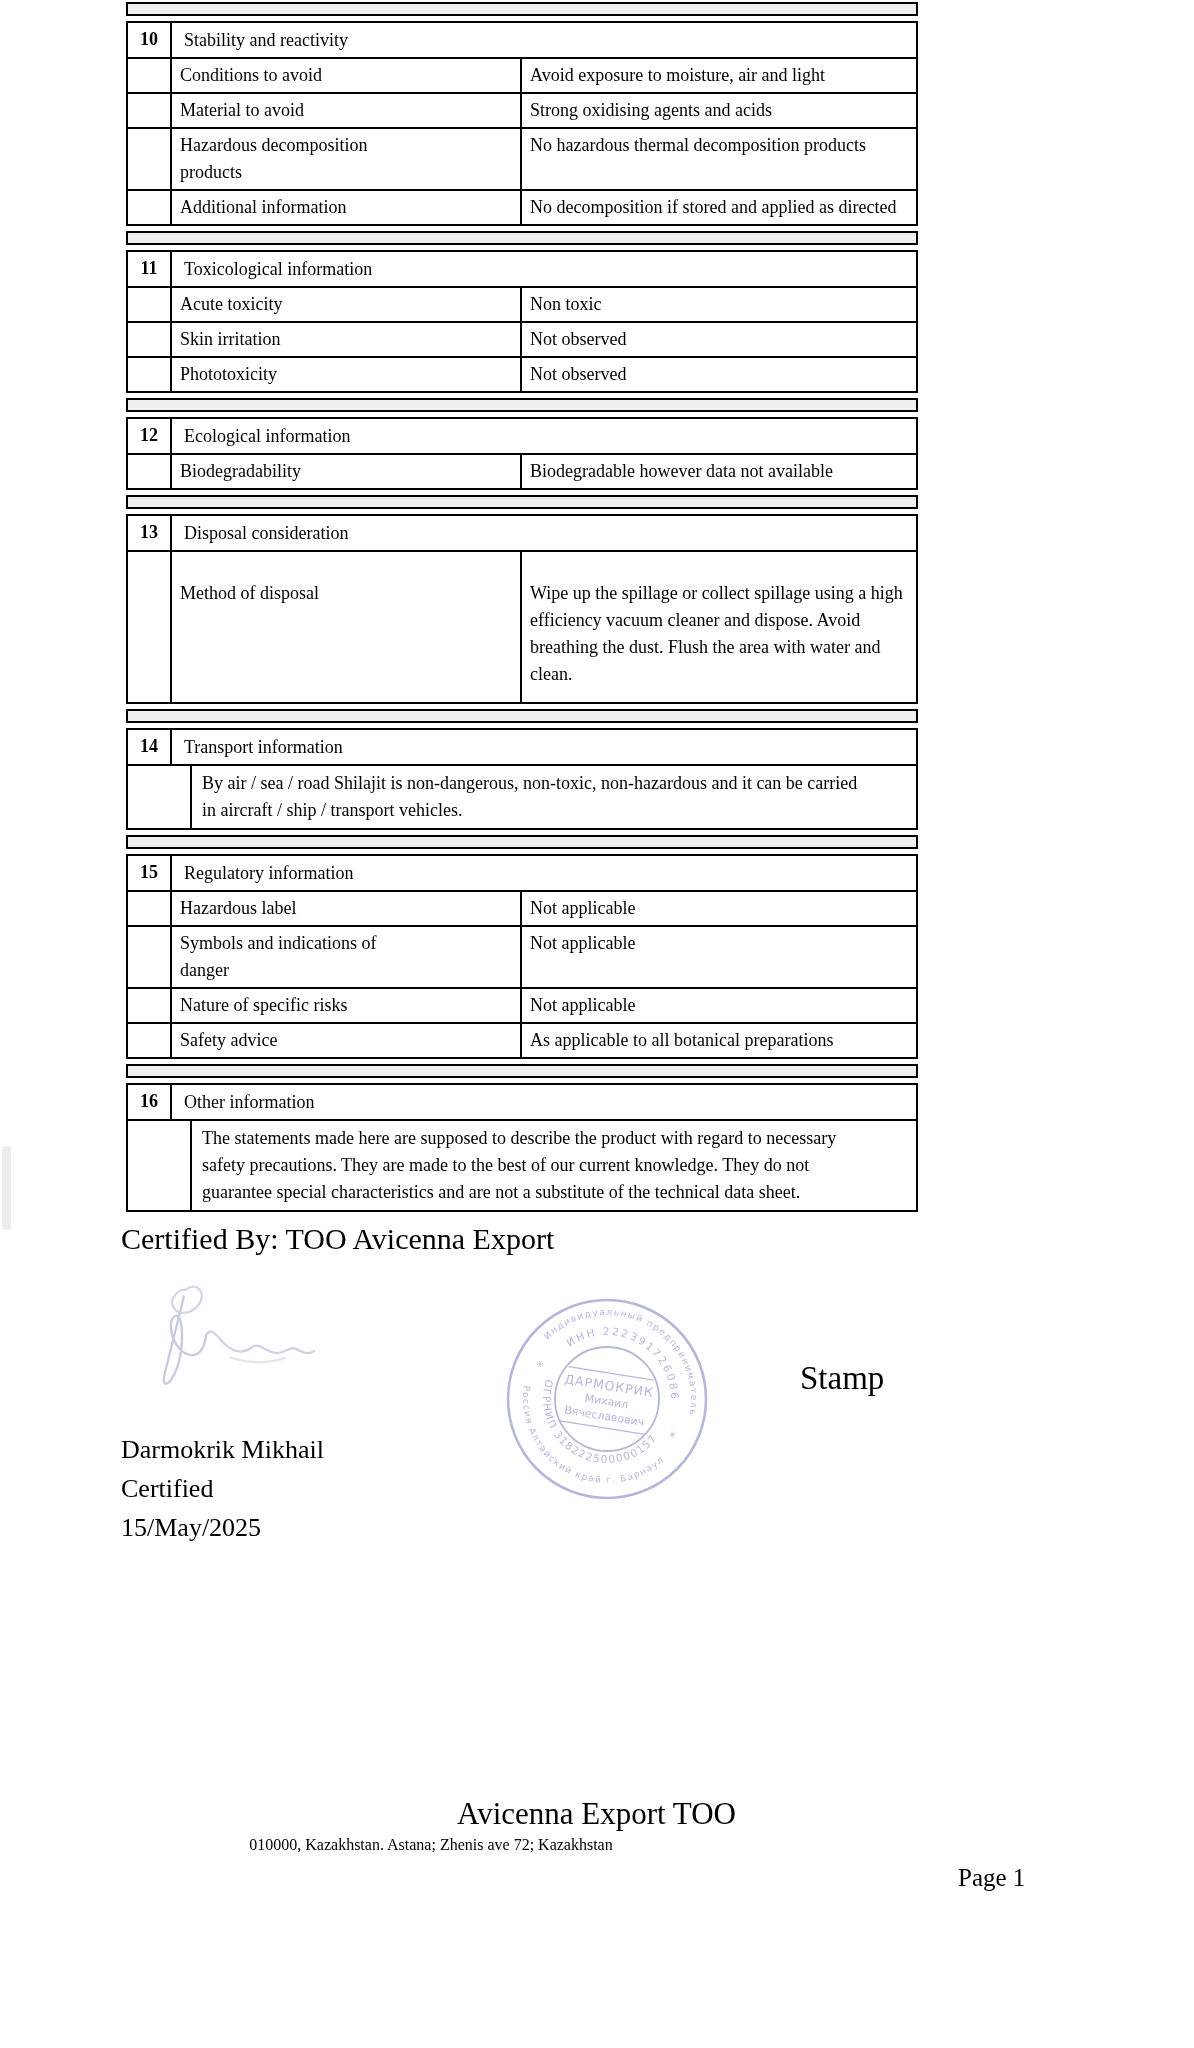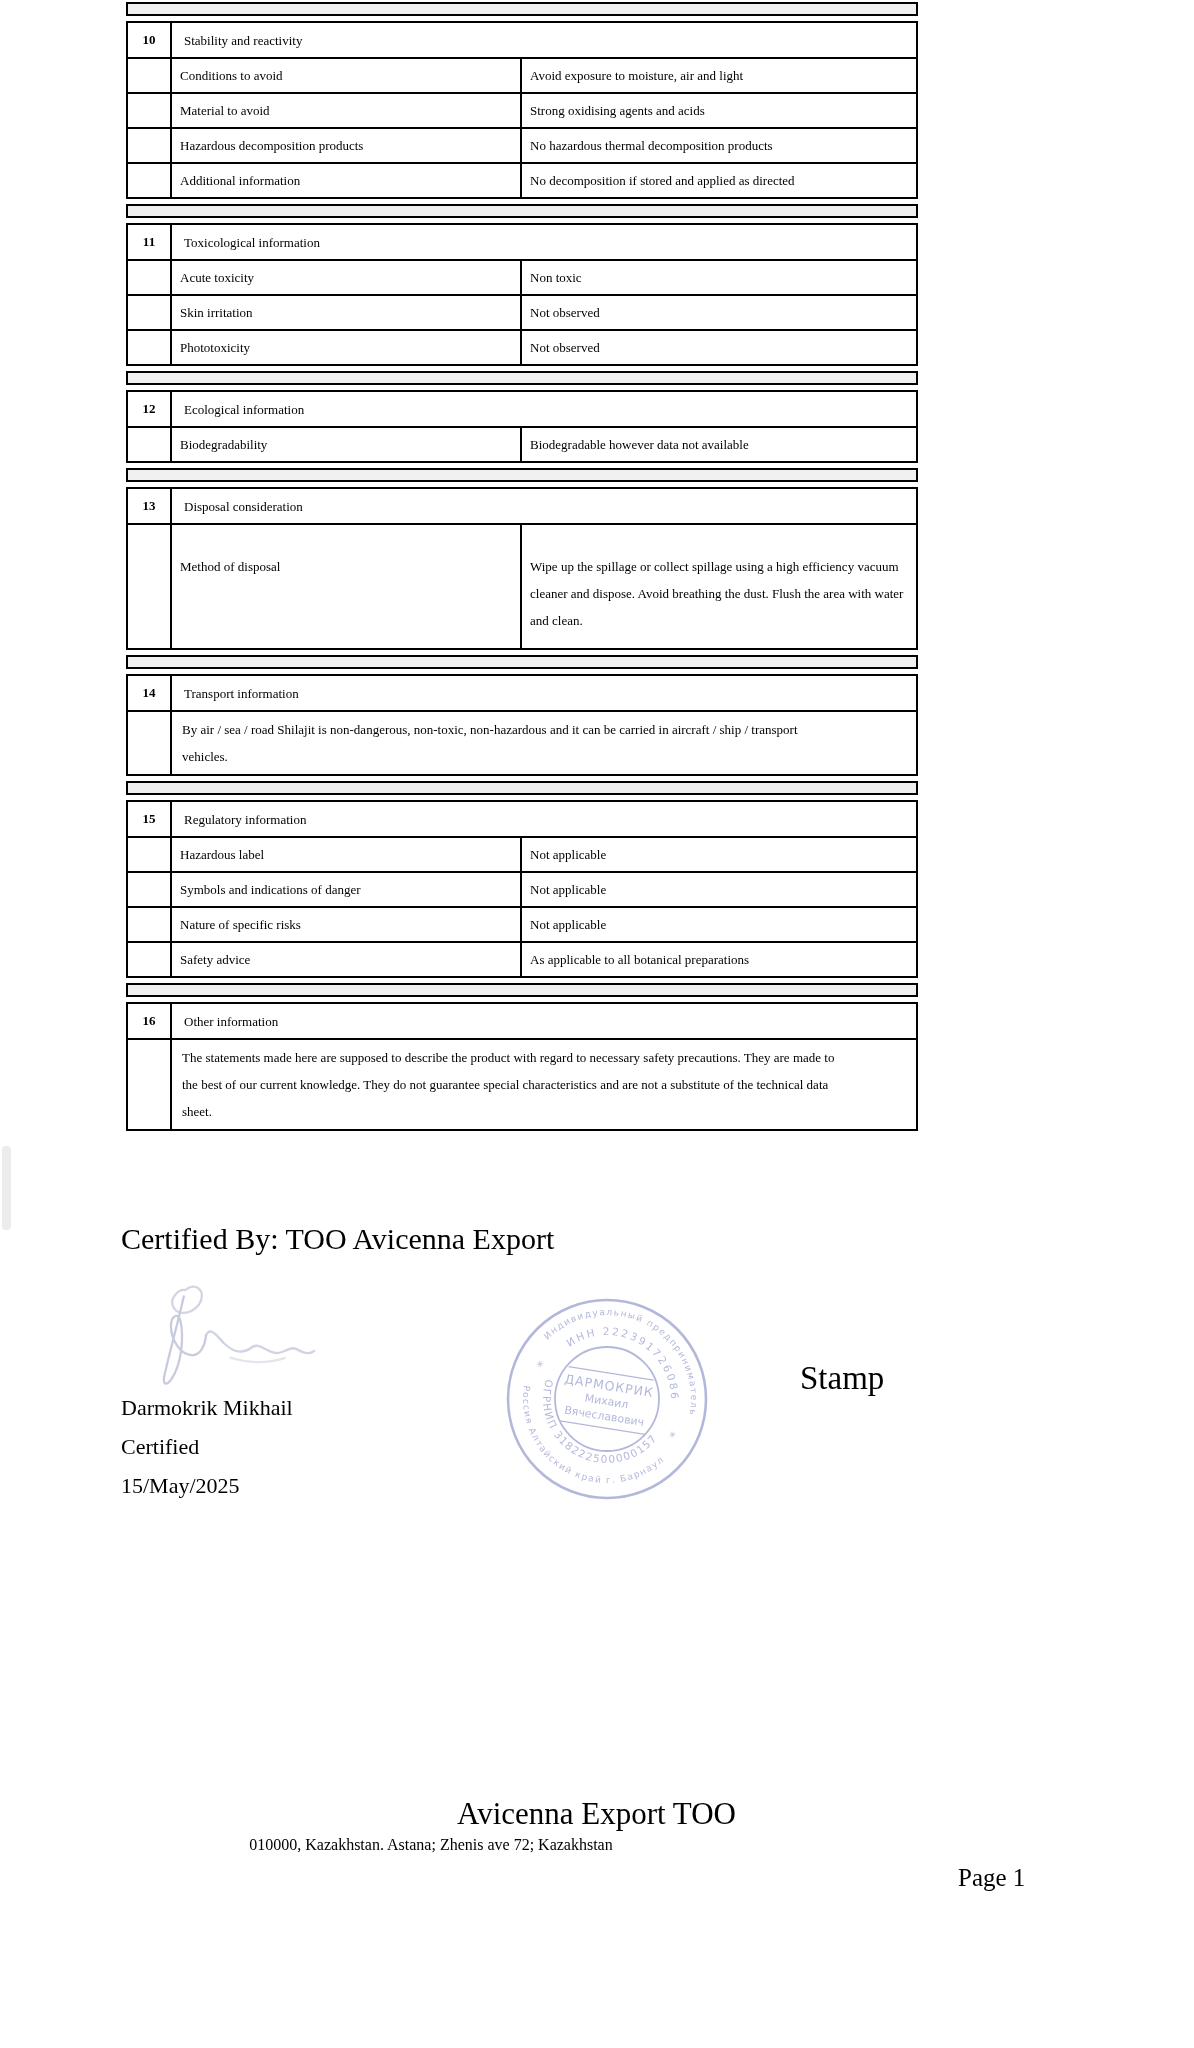--- a/index.html
+++ b/index.html
@@ -9,35 +9,35 @@
   }
   :root{
     --stamp-ink:#a9afd6;--signature-ink:#c8cbdd;--separator:#f0f0f0;--border:#000000;
   }
   
   .msds-table{position:absolute;left:126px;top:2px;width:792px;box-sizing:border-box;}
   .band{height:14px;background:var(--separator);border:2px solid var(--border);box-sizing:border-box;margin:5px 0;}
   .band.first{margin-top:0;}
   .section{border:2px solid var(--border);box-sizing:border-box;background:#fff;}
   .trow,.thead{display:grid;grid-template-columns:42px 350px 1fr;box-sizing:border-box;}
-  .trow.body-row{grid-template-columns:42px 1fr;}
+  .trow.body-row{grid-template-columns:42px 1fr;gap:20px;}
   .trow + .trow, .thead + .trow{border-top:2px solid var(--border);}
-  .cell{box-sizing:border-box;padding:3px 8px;font-size:13px;line-height:27px;}
+  .cell{box-sizing:border-box;padding:3px 8px;font-size:18px;line-height:27px;}
   .cell.num{text-align:center;font-weight:bold;padding:3px 2px;}
   .cell.label,.cell.value,.cell.title,.cell.bodytext{border-left:2px solid var(--border);}
   .thead .cell.title{grid-column:2/4;font-weight:normal;padding-top:4px;padding-left:12px;}
   .constrain-label{display:block;width:225px;}
   .constrain-body{display:block;width:660px;}
   .cell.value{padding-right:0;}
   .trow.tall .cell{padding-top:28px;padding-bottom:14px;}
   .trow.body-row .cell.bodytext{padding:4px 10px;}
   
   .cert-title{position:absolute;left:121px;top:1222px;font-size:30px;}
   .sig-svg{position:absolute;left:132px;top:1272px;width:190px;height:125px;}
-  .cert-person{position:absolute;left:121px;top:1388px;font-size:22px;line-height:39px;}
+  .cert-person{position:absolute;left:121px;top:1430px;font-size:26px;line-height:39px;}
   .stamp-wrap{position:absolute;left:502px;top:1294px;width:210px;height:210px;}
   .stamp-label{position:absolute;left:800px;top:1360px;font-size:33px;}
   
   .footer-company{position:absolute;left:126px;top:1796px;width:610px;text-align:right;font-size:31px;}
   .footer-address{position:absolute;left:126px;top:1836px;width:610px;text-align:center;font-size:16px;}
   .page-number{position:absolute;left:958px;top:1864px;font-size:25px;}
   
   .stamp-ring-text{font-family:"DejaVu Sans",sans-serif;font-size:9px;letter-spacing:1.4px;fill:var(--stamp-ink);}
   .stamp-num-text{font-family:"DejaVu Sans",sans-serif;font-size:10.5px;letter-spacing:2.2px;fill:var(--stamp-ink);}
   .stamp-num-text.tight{letter-spacing:1.4px;}

